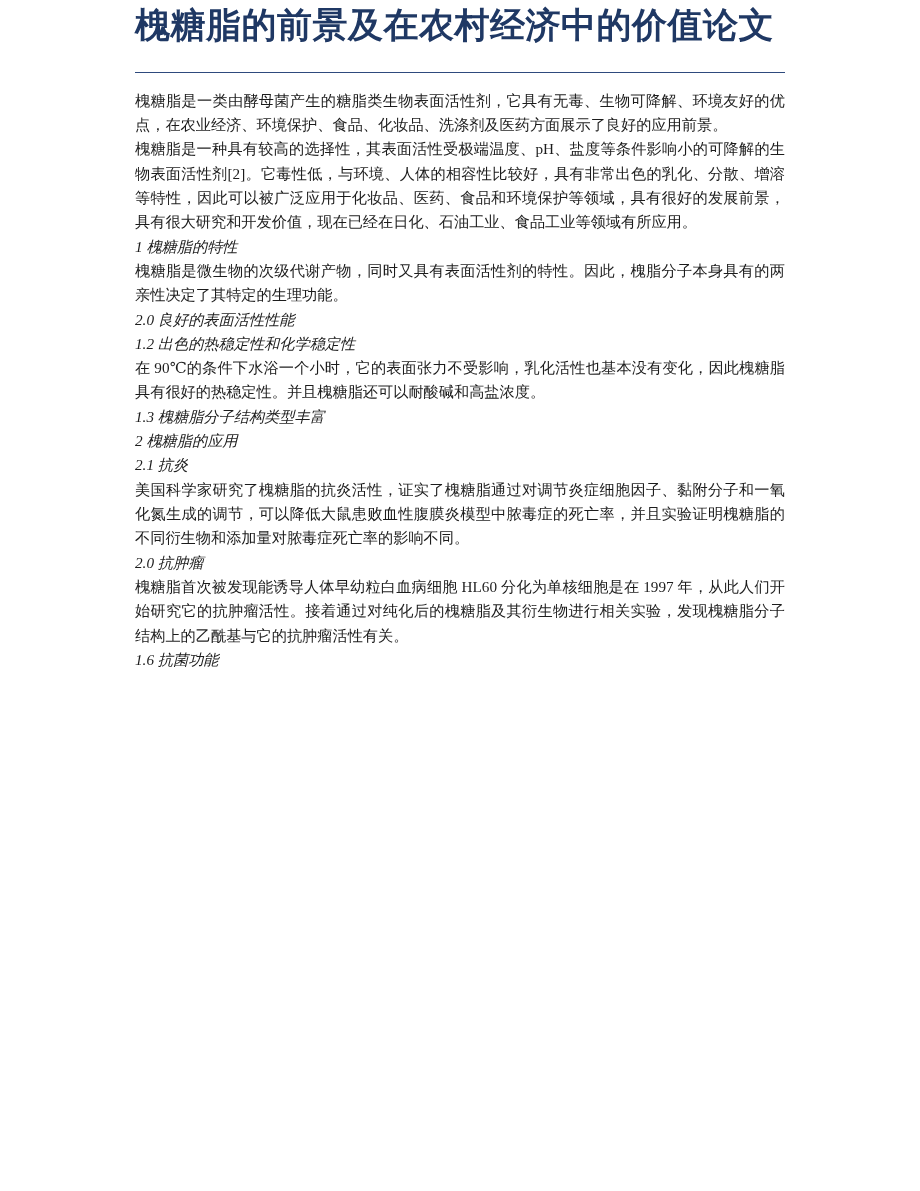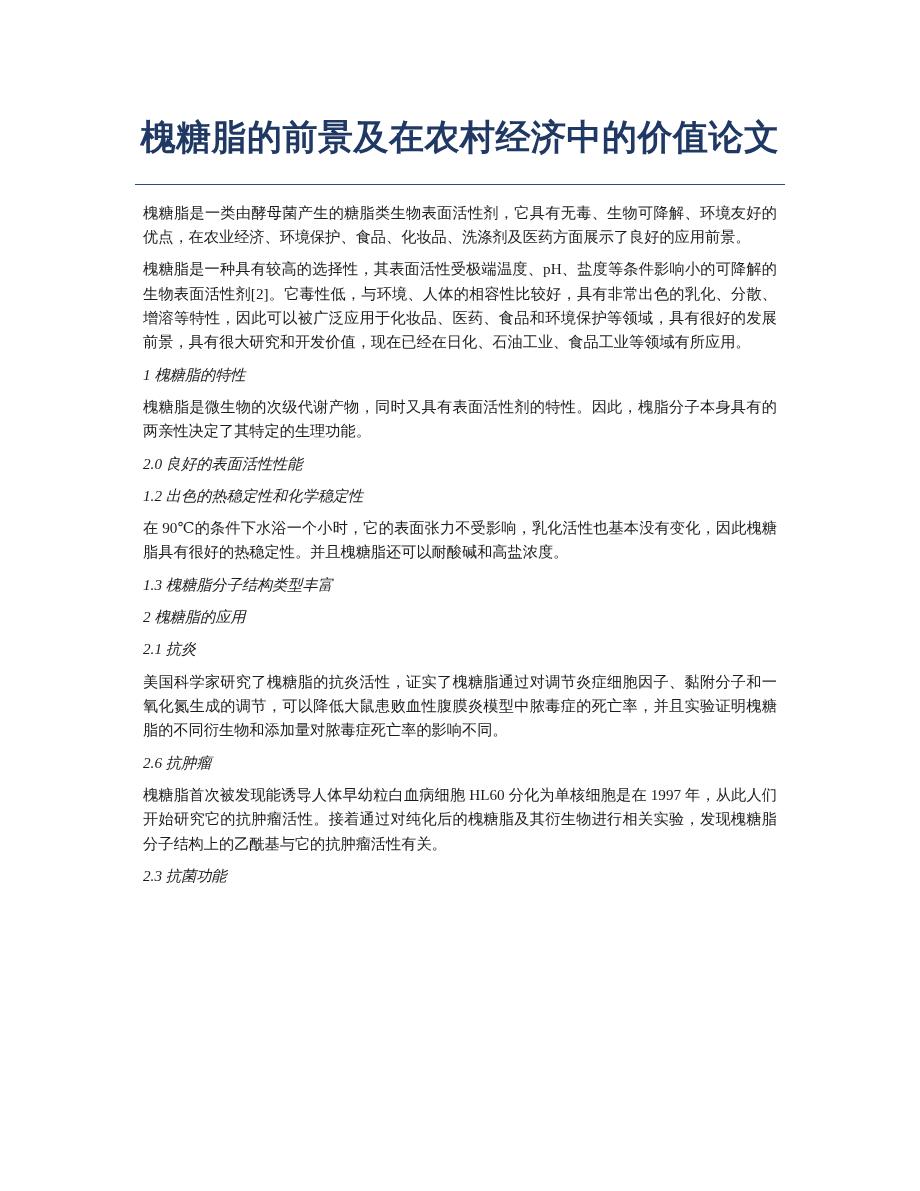--- a/index.html
+++ b/index.html
@@ -16,44 +16,43 @@
   }
   .page {
     position: relative;
     width: 920px;
     height: 1191px;
     box-sizing: border-box;
     padding: 0 135px;
   }
   .doc-title {
     margin: 0;
-    padding-top: 112px;
     font-family: "Liberation Sans", "DejaVu Sans", sans-serif;
     font-weight: bold;
     font-size: 35px;
     line-height: 1.42;
-    text-align: center;
+    text-align: left;
     color: #1f3864;
     letter-spacing: 0.5px;
   }
   .title-rule {
     margin-top: 22px;
     border-top: 1.5px solid #2e4a7d;
     width: 100%;
   }
   .body-text {
     margin-top: 16px;
     font-size: 15.2px;
     line-height: 1.60;
     text-align: justify;
     text-justify: inter-ideograph;
     color: #1c1c1c;
   }
   .body-text p {
-    margin: 8px;
+    margin: 0;
     padding: 0;
     text-indent: 0;
   }
   .heading-line {
     margin: 0;
     padding: 0;
     font-style: italic;
   }
 </style>
 </head>
@@ -70,18 +69,18 @@
     <p>槐糖脂是一种具有较高的选择性，其表面活性受极端温度、pH、盐度等条件影响小的可降解的生物表面活性剂[2]。它毒性低，与环境、人体的相容性比较好，具有非常出色的乳化、分散、增溶等特性，因此可以被广泛应用于化妆品、医药、食品和环境保护等领域，具有很好的发展前景，具有很大研究和开发价值，现在已经在日化、石油工业、食品工业等领域有所应用。</p>
     <p class="heading-line">1 槐糖脂的特性</p>
     <p>槐糖脂是微生物的次级代谢产物，同时又具有表面活性剂的特性。因此，槐脂分子本身具有的两亲性决定了其特定的生理功能。</p>
     <p class="heading-line">2.0 良好的表面活性性能</p>
     <p class="heading-line">1.2 出色的热稳定性和化学稳定性</p>
     <p>在 90℃的条件下水浴一个小时，它的表面张力不受影响，乳化活性也基本没有变化，因此槐糖脂具有很好的热稳定性。并且槐糖脂还可以耐酸碱和高盐浓度。</p>
     <p class="heading-line">1.3 槐糖脂分子结构类型丰富</p>
     <p class="heading-line">2 槐糖脂的应用</p>
     <p class="heading-line">2.1 抗炎</p>
     <p>美国科学家研究了槐糖脂的抗炎活性，证实了槐糖脂通过对调节炎症细胞因子、黏附分子和一氧化氮生成的调节，可以降低大鼠患败血性腹膜炎模型中脓毒症的死亡率，并且实验证明槐糖脂的不同衍生物和添加量对脓毒症死亡率的影响不同。</p>
-    <p class="heading-line">2.6 抗肿瘤</p>
+    <p class="heading-line">2.0 抗肿瘤</p>
     <p>槐糖脂首次被发现能诱导人体早幼粒白血病细胞 HL60 分化为单核细胞是在 1997 年，从此人们开始研究它的抗肿瘤活性。接着通过对纯化后的槐糖脂及其衍生物进行相关实验，发现槐糖脂分子结构上的乙酰基与它的抗肿瘤活性有关。</p>
-    <p class="heading-line">2.3 抗菌功能</p>
+    <p class="heading-line">1.6 抗菌功能</p>
   </div>
 
 </div>
 
 </body></html>

